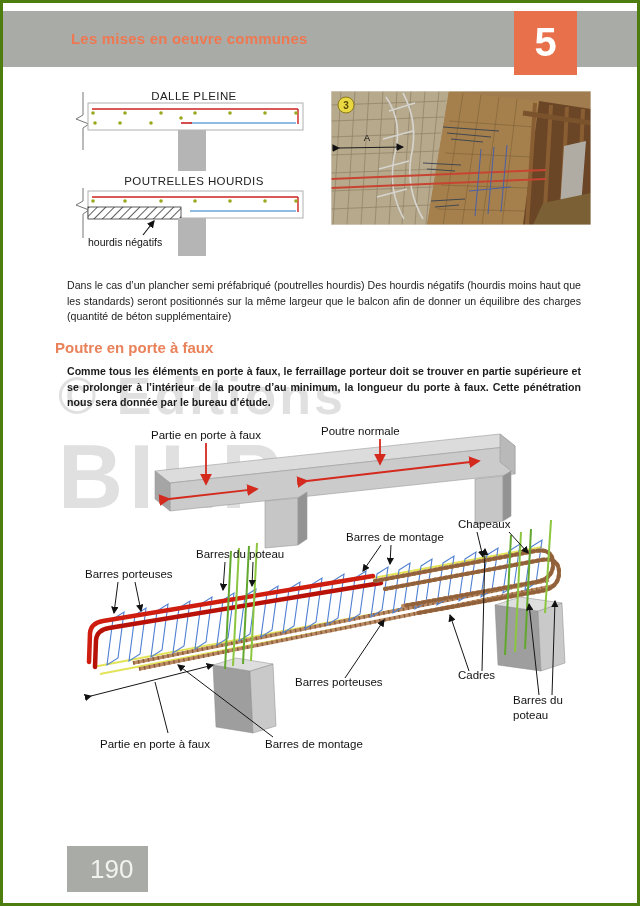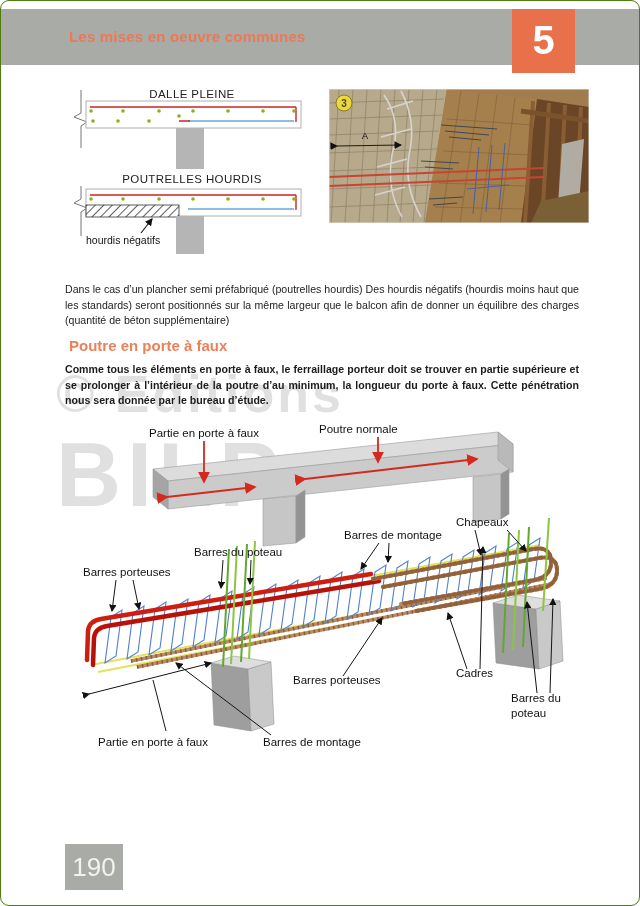--- a/index.html
+++ b/index.html
@@ -1,46 +1,46 @@
 <!DOCTYPE html>
 <html><head>
 <meta charset="utf-8">
 <style>
   html,body{margin:0;padding:0;background:#fff;}
   .page{
     position:relative;width:640px;height:906px;background:#ffffff;
-    font-family:"Liberation Sans",sans-serif;border:1px solid #4d7c0f;
-    border-radius:9px;overflow:hidden;box-sizing:border-box;
+    font-family:"Liberation Sans",sans-serif;border:3px solid #4d7c0f;
+    border-radius:0;overflow:hidden;box-sizing:border-box;
   }
   .abs{position:absolute;}
   
   .band{left:0;top:8px;width:640px;height:56px;background:#a9aba6;z-index:2;}
   .band-title{left:68px;top:8px;height:56px;line-height:56px;font-size:15px;font-weight:bold;
     color:#ee7852;z-index:3;letter-spacing:.2px;}
   .chapter-box{left:511px;top:8px;width:63px;height:64px;background:#e8714b;z-index:3;
     color:#ffffff;font-size:40px;font-weight:bold;text-align:center;line-height:62px;}
   
   .para{left:64px;width:514px;font-size:10.6px;line-height:15.5px;color:#1c1c1c;
     text-align:justify;z-index:2;}
-  .p1{top:281px;}
+  .p1{top:275px;}
   .p2{top:361px;font-weight:bold;}
-  .sec-head{left:68px;top:336px;font-size:15px;font-weight:bold;color:#e9825a;z-index:2;}
+  .sec-head{left:52px;top:336px;font-size:15px;font-weight:bold;color:#e9825a;z-index:2;}
   
   .watermark{left:55px;top:356px;z-index:1;color:#bcbcbc;opacity:.45;font-weight:bold;
     pointer-events:none;}
   .watermark .w1{font-size:52px;letter-spacing:3px;line-height:74px;display:block;}
   .watermark .w2{font-size:90px;letter-spacing:6px;line-height:84px;display:block;margin-top:2px;}
   
   .fig{z-index:2;}
   .fig-cross{left:60px;top:85px;}
   .fig-photo{left:328px;top:88px;}
   .fig-beam{left:70px;top:412px;}
   
   .pagenum-box{left:64px;top:843px;width:58px;height:46px;background:#a9aba6;z-index:2;
-    color:#f2f2f0;font-size:26px;text-align:center;line-height:46px;}
+    color:#f2f2f0;font-size:26px;text-align:left;line-height:46px;padding-left:23px;}
   .copyright{right:62px;top:852px;width:320px;text-align:right;font-size:8px;line-height:10px;
     color:#b3b3ae;z-index:2;}
   svg text{font-family:"Liberation Sans",sans-serif;}
 </style>
 </head>
 <body>
 
 <div class="page">
 
   <div class="abs band"></div>

